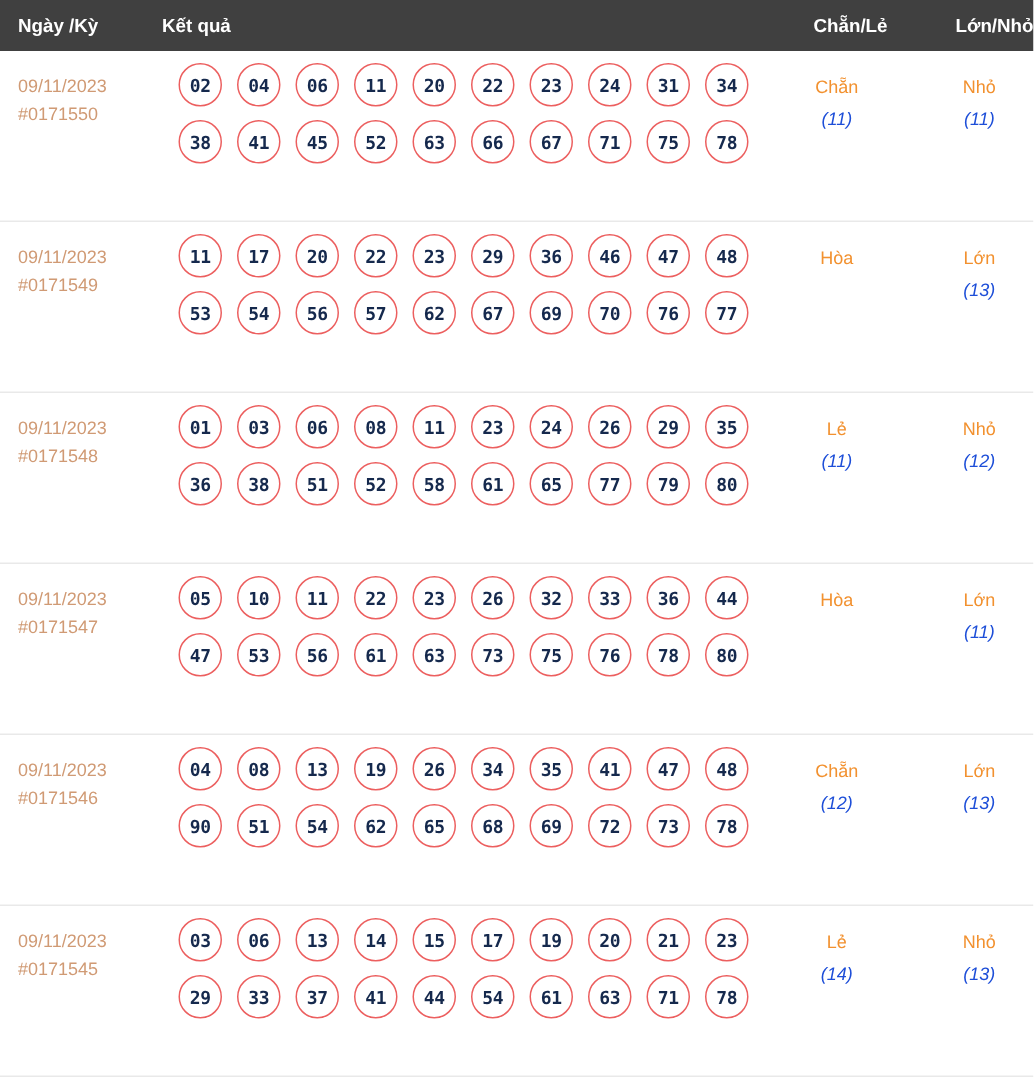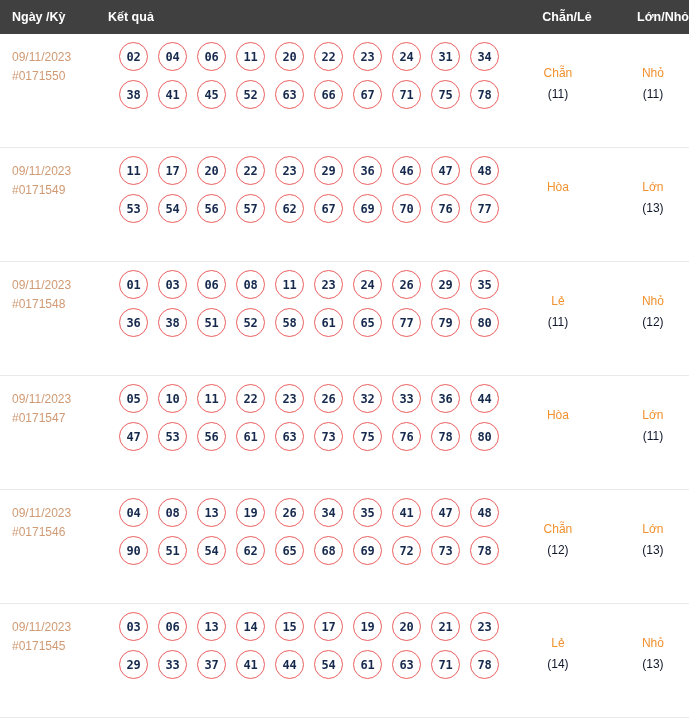--- a/index.html
+++ b/index.html
@@ -83,35 +83,36 @@
     font-weight: bold;
     display: flex;
     align-items: center;
     justify-content: center;
     box-sizing: border-box;
     letter-spacing: -0.2px;
   }
 
   .cell-oddeven, .cell-bigsml {
     box-sizing: border-box;
-    padding-top: 29px;
+    padding-top: 14px;
     text-align: center;
     font-size: 12px;
     line-height: 21px;
   }
   .cell-oddeven { width: 78px; }
   .cell-bigsml  { width: 83px; text-align: center; }
 
   .verdict {
     display: block;
     color: #f2912f;
   }
   .verdict-count {
     display: block;
-    color: #0f172a;
+    color: #1d4ed8;
+    font-style: italic;
   }
   .verdict-count:empty { display: none; }
 </style>
 </head>
 <body>
 
 <div class="results-table">
 
   <div class="table-header">
     <div class="th th-date">Ngày /Kỳ</div>

